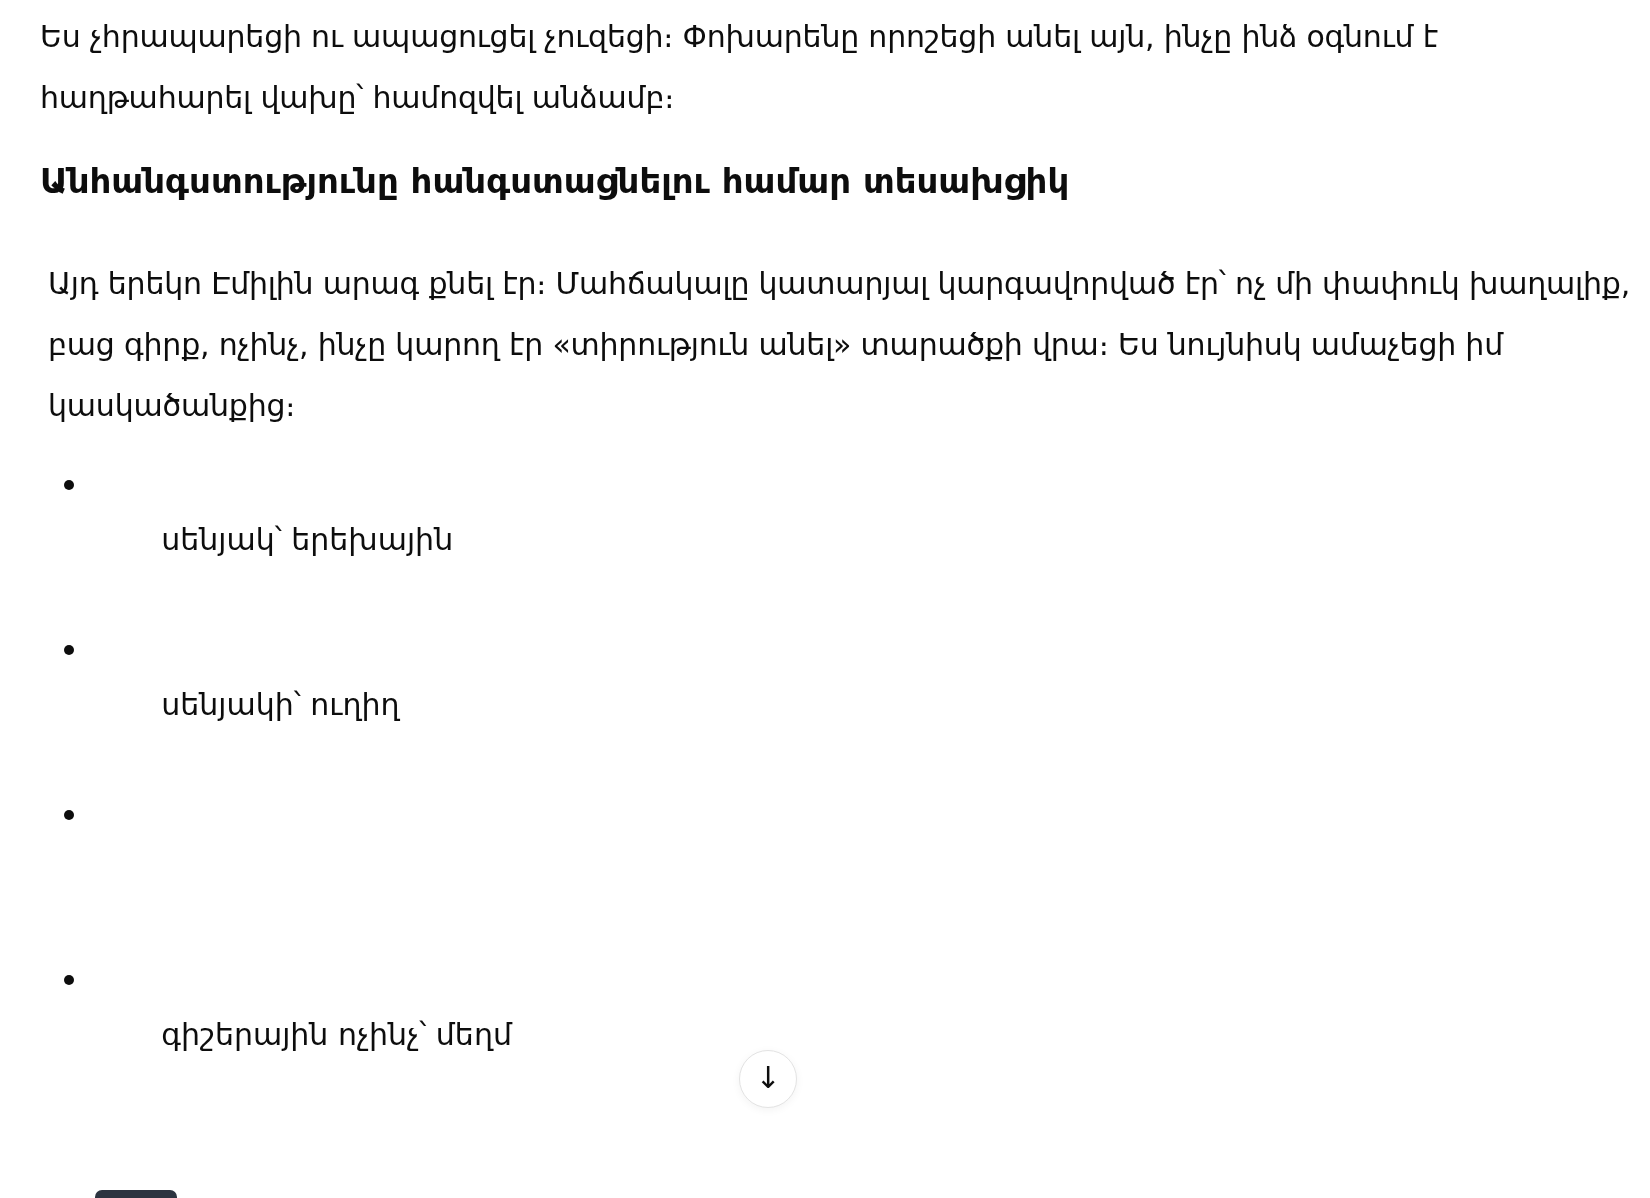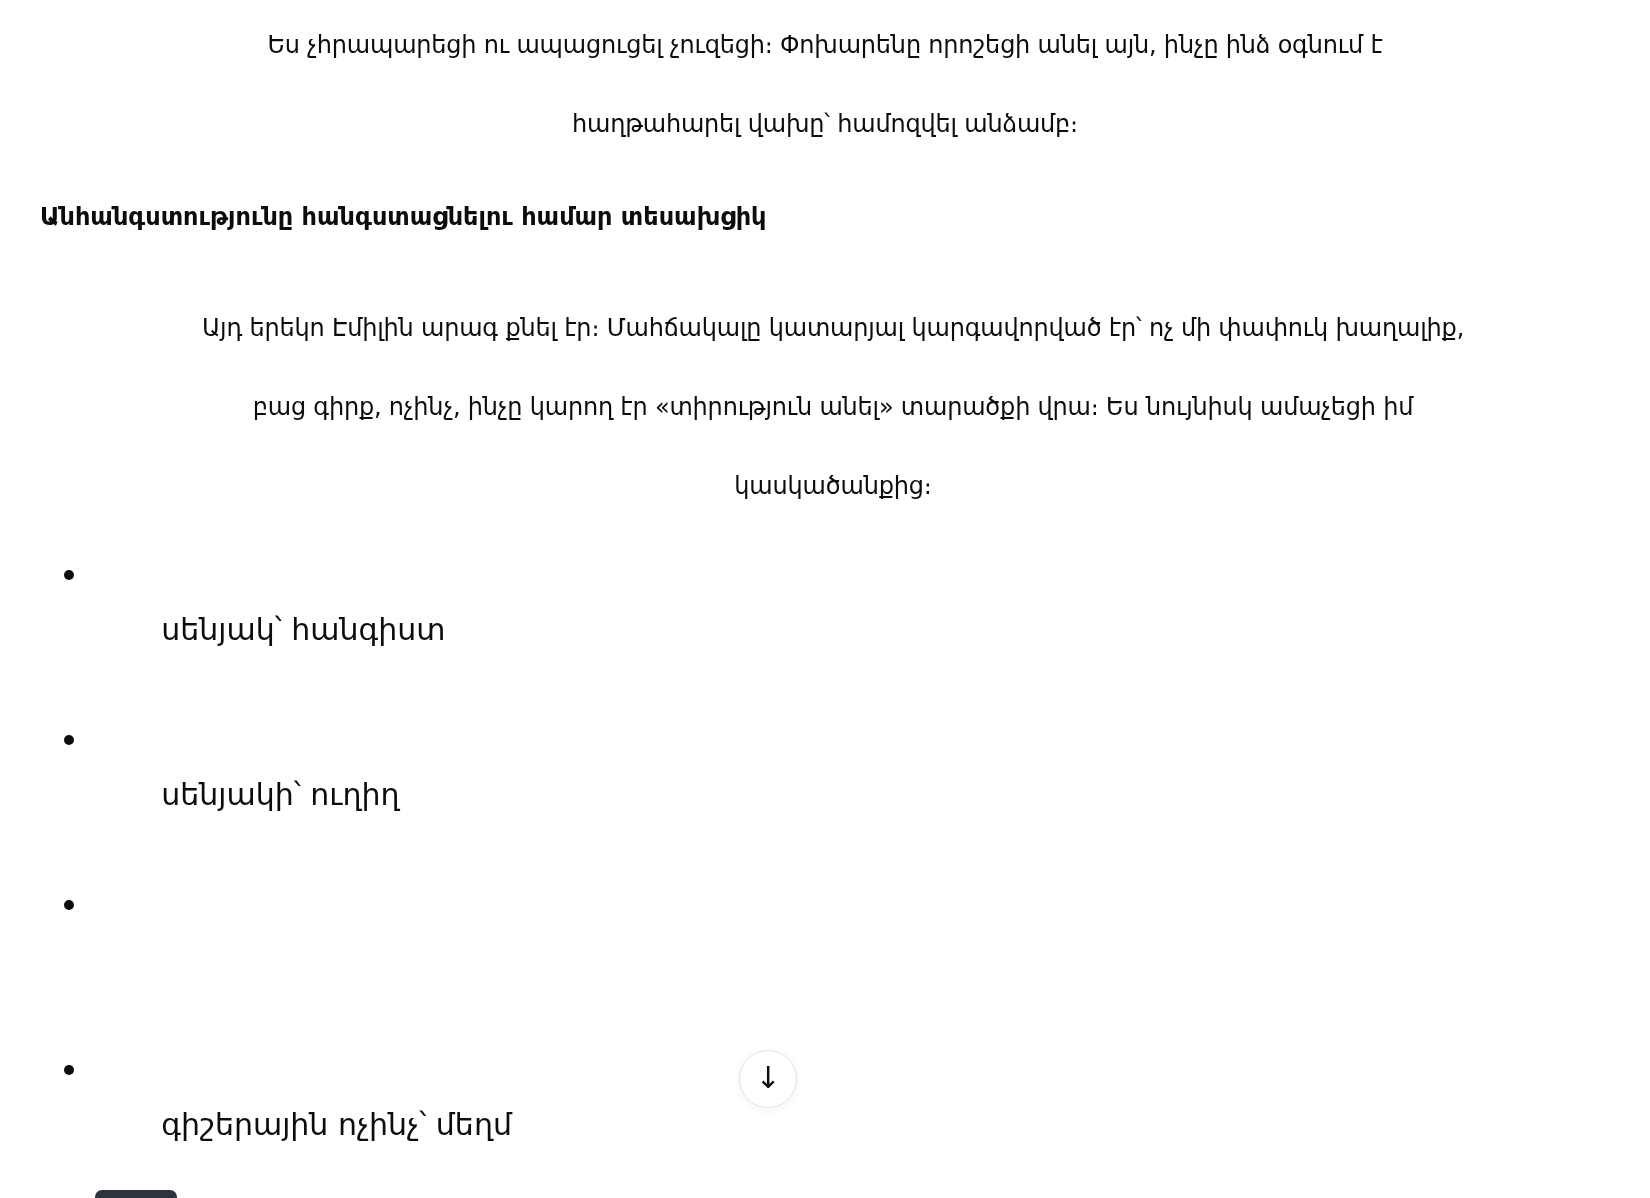--- a/index.html
+++ b/index.html
@@ -9,36 +9,35 @@
     overflow: hidden;
     font-family: "DejaVu Sans", sans-serif;
     color: #0d0d0d;
   }
   .content {
     position: relative;
     width: 1650px; height: 1198px;
     padding: 6px 40px 0 40px;
   }
   .para {
-    font-size: 24px;
-    line-height: 79px;
+    font-size: 30px;
+    line-height: 61px;
     white-space: pre;
     letter-spacing: -0.2px;
-    text-align: center;
   }
   .p1 { margin: 0 0 26px 0; }
   .heading {
-    font-size: 24px;
+    font-size: 34px;
     line-height: 55px;
     font-weight: 700;
     margin: 0 0 44px 0;
     white-space: pre;
   }
   .p2 { margin: 0 0 20px 0; }
-  .p3 { margin: 0 0 21px 16px; }
+  .p3 { margin: 0 0 21px 8px; }
   ul.bullets {
     list-style: none;
     margin: 0 0 10px 0;
     padding: 0;
   }
   ul.bullets li {
     position: relative;
     font-size: 30px;
     line-height: 55px;
     padding-left: 64px;
@@ -88,21 +87,21 @@
 
   <h3 class="heading">Անհանգստությունը հանգստացնելու համար տեսախցիկ</h3>
 
 
   <p class="para p3">Այդ երեկո Էմիլին արագ քնել էր։ Մահճակալը կատարյալ կարգավորված էր՝ ոչ մի փափուկ խաղալիք,
 բաց գիրք, ոչինչ, ինչը կարող էր «տիրություն անել» տարածքի վրա։ Ես նույնիսկ ամաչեցի իմ
 կասկածանքից։</p>
 
   <ul class="bullets">
     <li>
-      <span class="dot"></span><span>սենյակ՝ հանգիստ</span>
+      <span class="dot"></span><span>սենյակ՝ երեխային</span>
     </li>
     <li>
       <span class="dot"></span><span>սենյակի՝ ուղիղ</span>
     </li>
     <li>
       <span class="dot"></span>
     </li>
     <li>
       <span class="dot"></span><span>գիշերային ոչինչ՝ մեղմ</span>
     </li>

